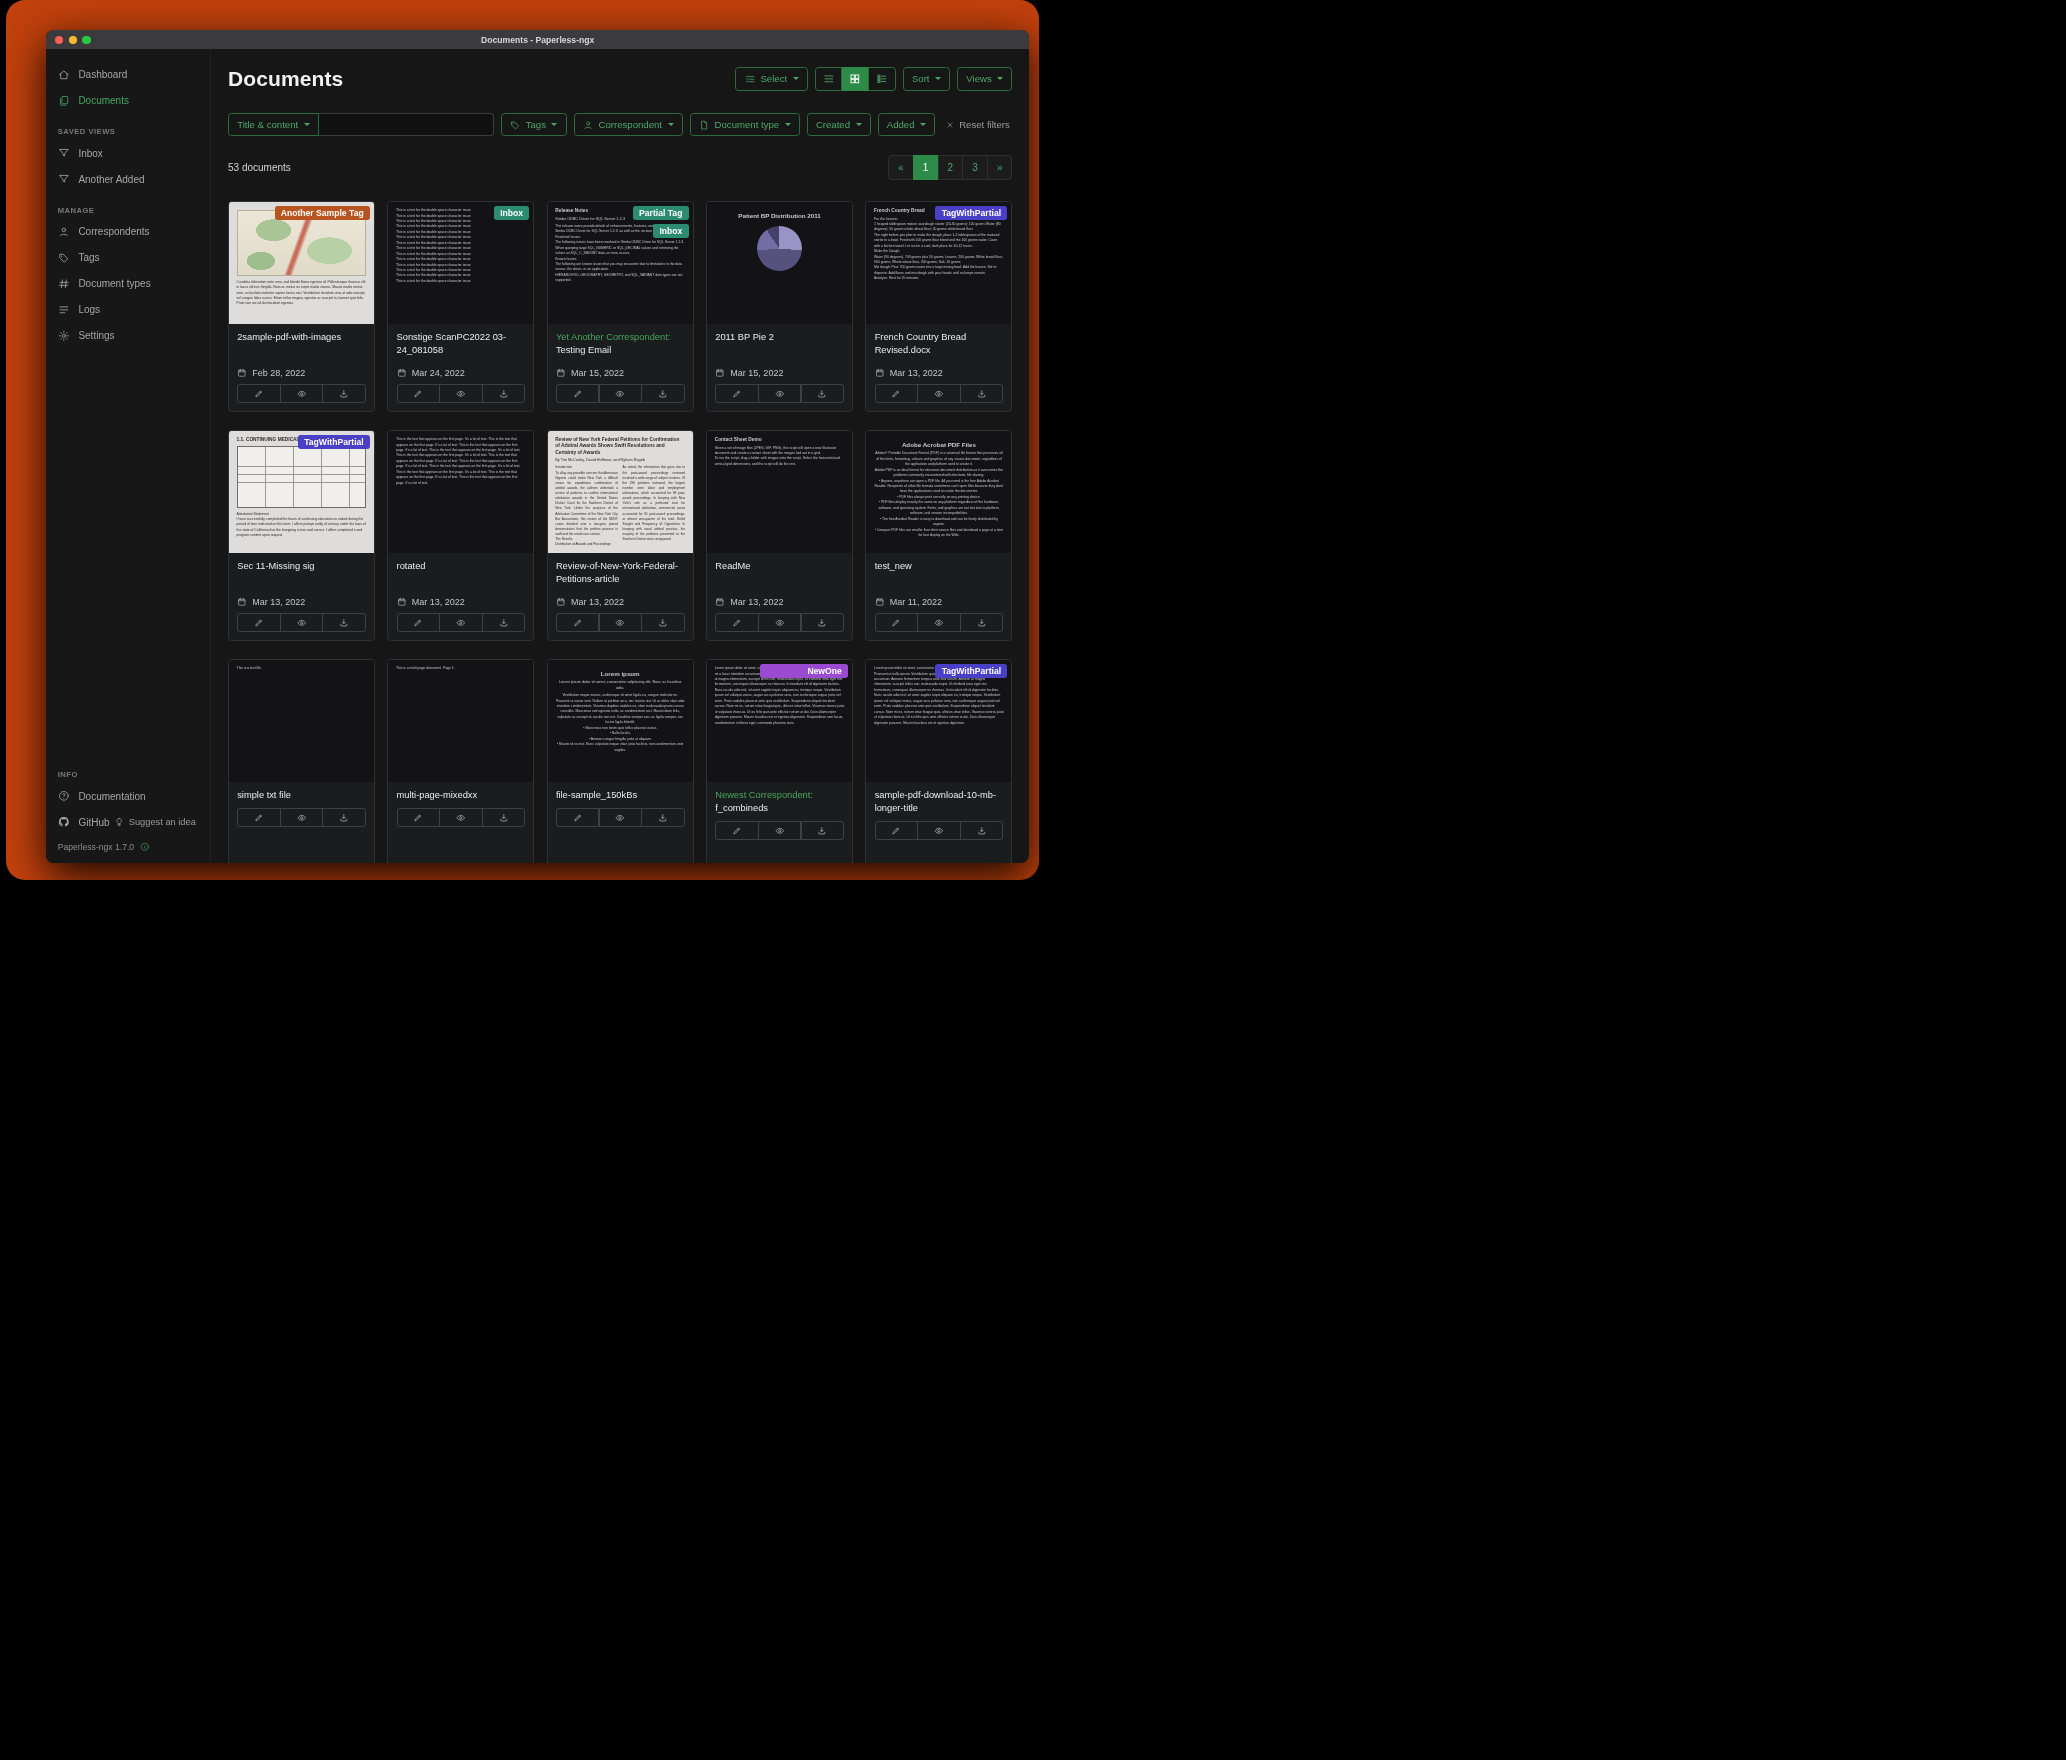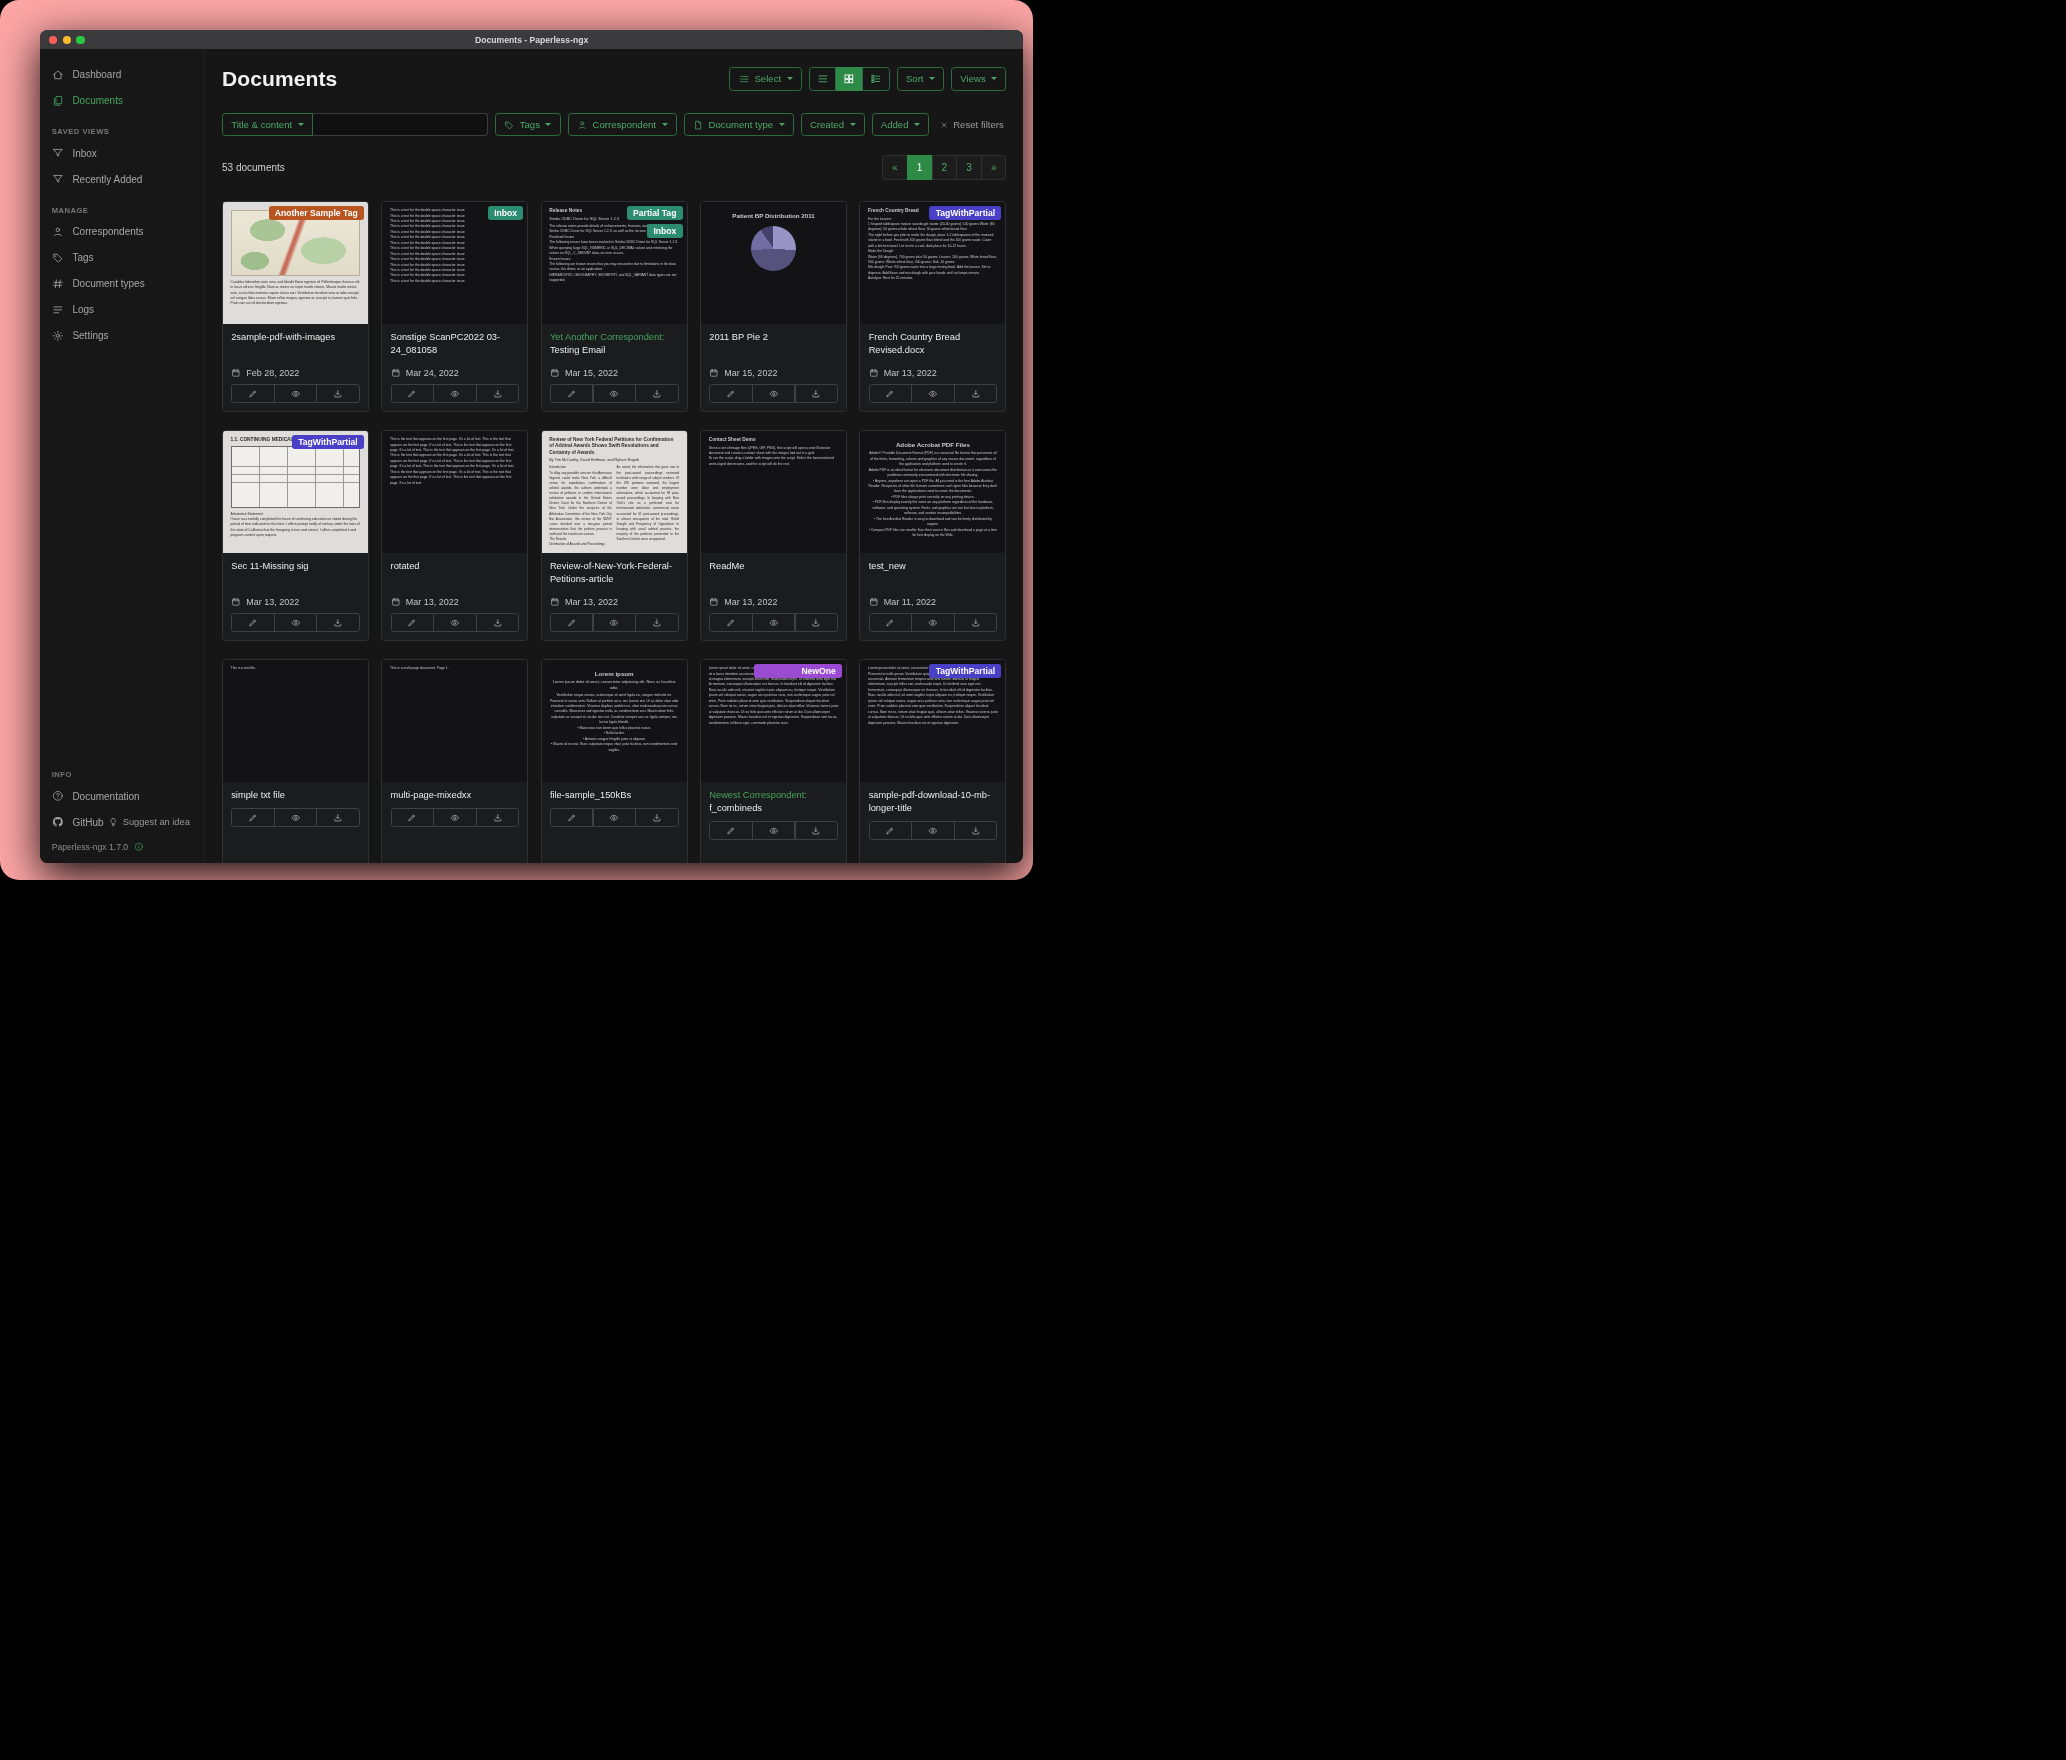--- a/index.html
+++ b/index.html
@@ -1,18 +1,18 @@
 <!DOCTYPE html>
 <html style="font-size:11px"><head>
 <meta charset="utf-8">
 <style>
   * { box-sizing: border-box; margin: 0; padding: 0; }
   html,body { background:#000; }
   body { font-family: "Liberation Sans", sans-serif; }
-  .canvas { position:relative; width:1033px; height:880px; background:#fca5a5; border-radius:19px; overflow:hidden; }
+  .canvas { position:relative; width:1033px; height:880px; background:#c2410c; border-radius:19px; overflow:hidden;margin-left:6px; }
 
   .window { position:absolute; left:40px; right:9.6px; top:30px; bottom:17px;
     border-radius:7.6px; overflow:hidden; background:#161616; display:flex; flex-direction:column;
     box-shadow:0 12.4px 41px rgba(0,0,0,.9); }
 
   
   .titlebar { height:19px; background:#3b3b3d; position:relative; display:flex; align-items:center; justify-content:center; flex:none; }
   .titlebar .win-title { color:#d9d9d9; font-size:8.6px; font-weight:bold; }
   .lights { position:absolute; left:9px; top:5.5px; display:flex; gap:5.5px; }
   .light { width:8.2px; height:8.2px; border-radius:50%; }
@@ -162,21 +162,21 @@
         <div class="snav-item">
           <svg viewBox="0 0 24 24" fill="none" stroke="currentColor" stroke-width="1.7" stroke-linejoin="round">
               <path d="M3 5h18l-7.2 8v5.5l-3.6-1.8V13z"></path>
             </svg>
           <span>Inbox</span>
         </div>
         <div class="snav-item">
           <svg viewBox="0 0 24 24" fill="none" stroke="currentColor" stroke-width="1.7" stroke-linejoin="round">
               <path d="M3 5h18l-7.2 8v5.5l-3.6-1.8V13z"></path>
             </svg>
-          <span>Recently Added</span>
+          <span>Another Added</span>
         </div>
 
         <div class="s-heading">MANAGE</div>
         <div class="snav-item">
           <svg viewBox="0 0 24 24" fill="none" stroke="currentColor" stroke-width="1.7" stroke-linecap="round">
               <circle cx="12" cy="8" r="3.6"></circle>
               <path d="M4.5 20c1.2-4 13.8-4 15 0"></path>
             </svg>
           <span>Correspondents</span>
         </div>

